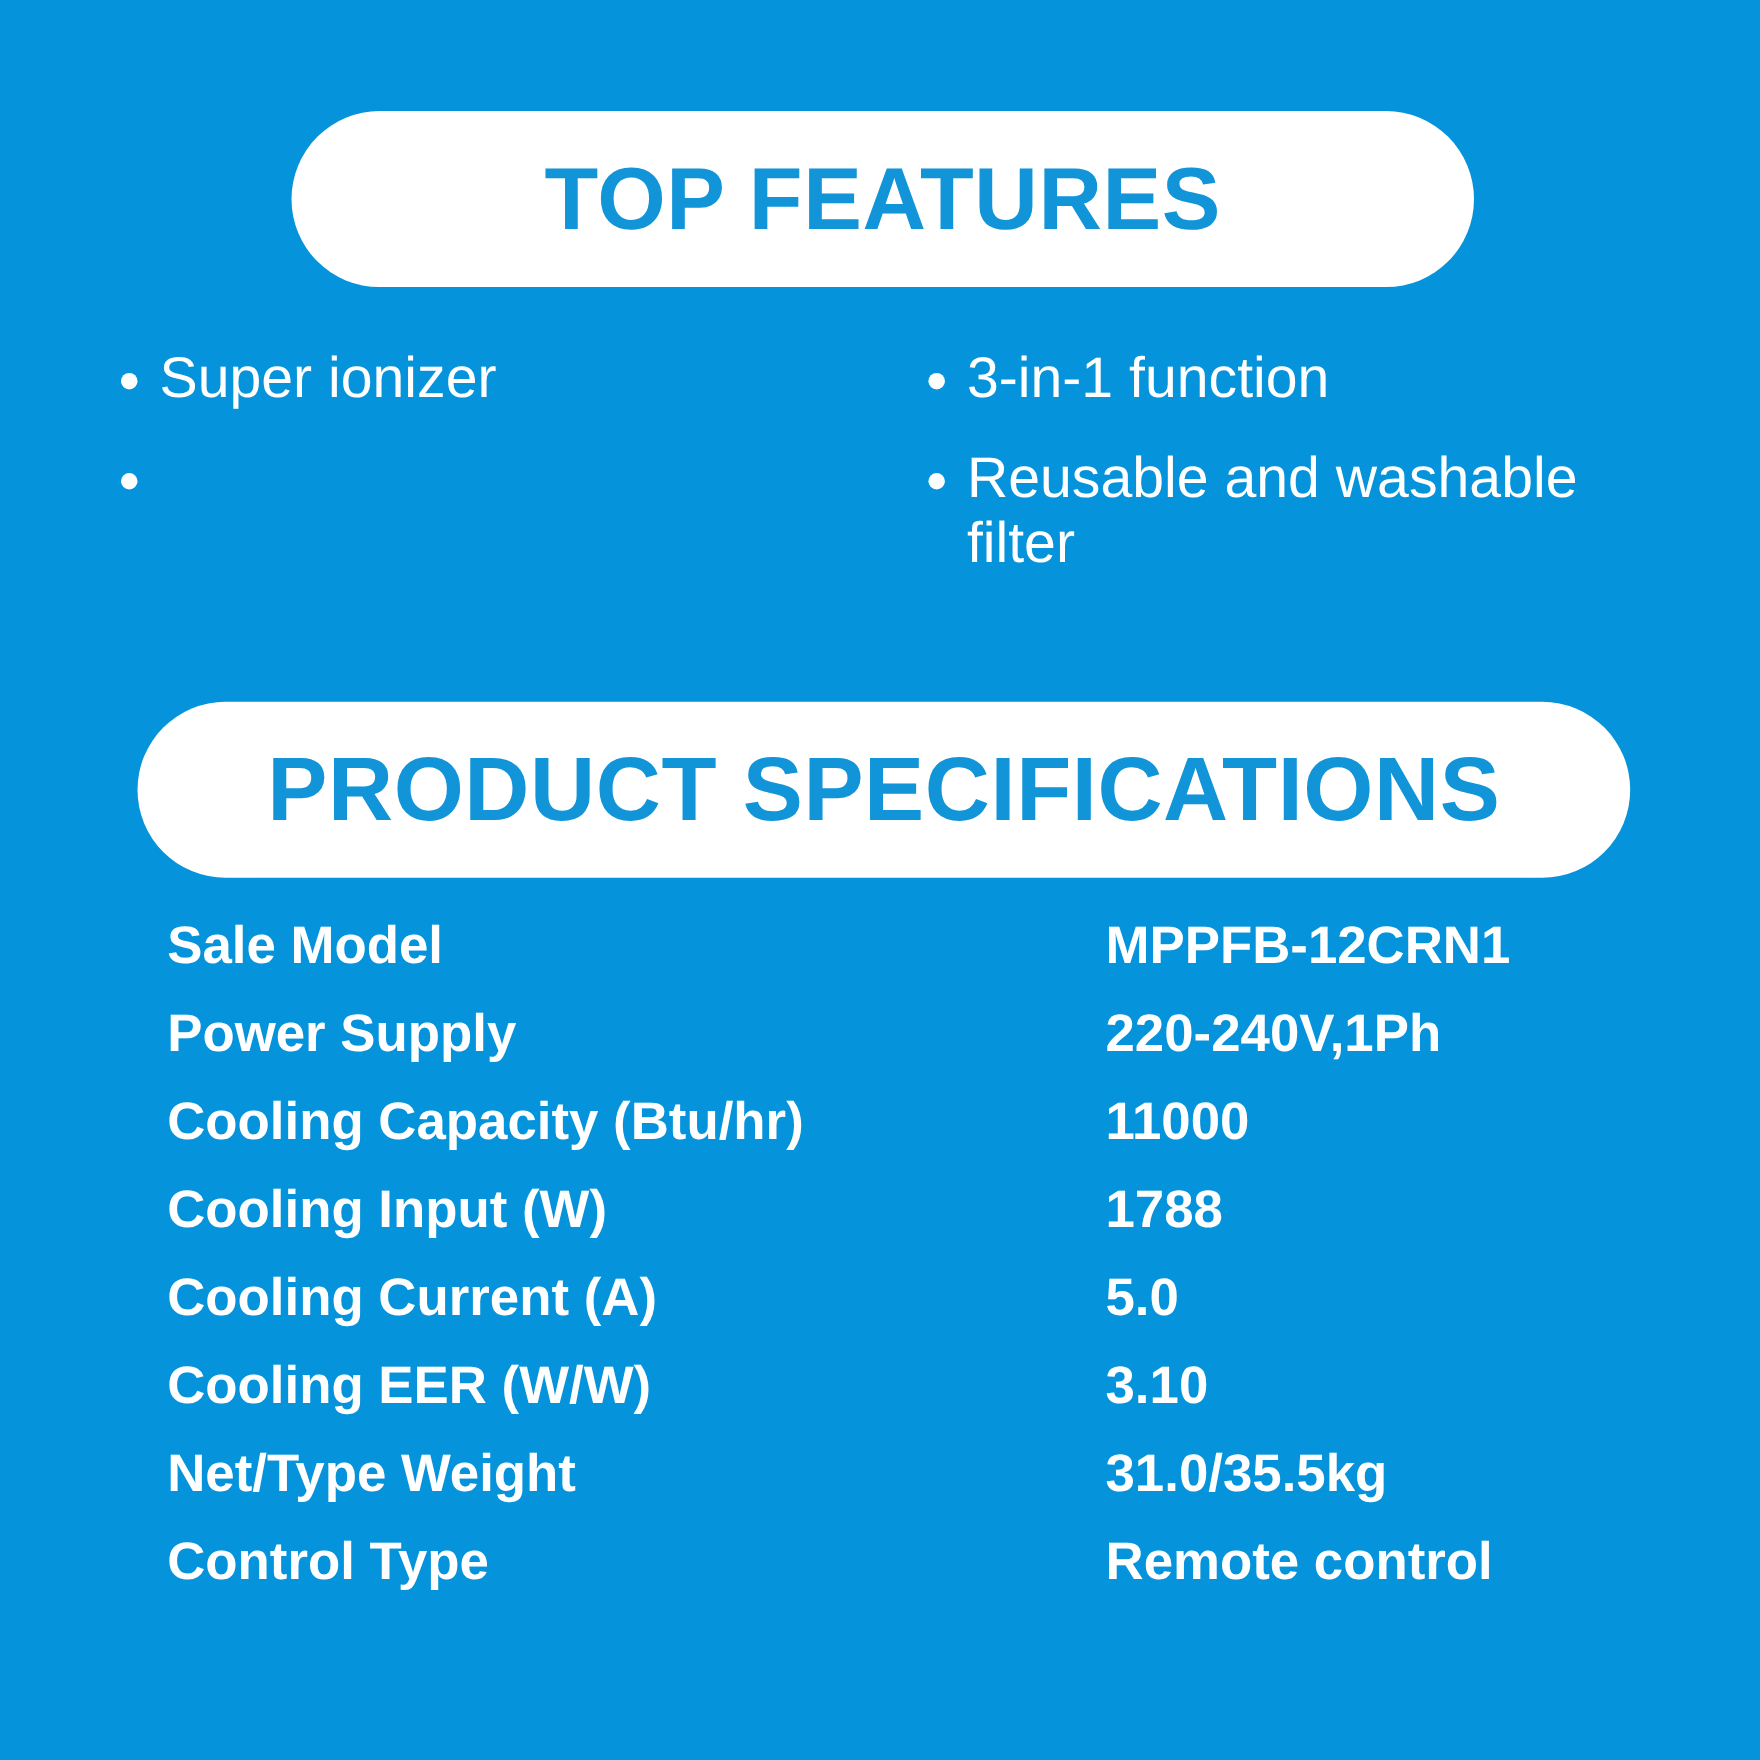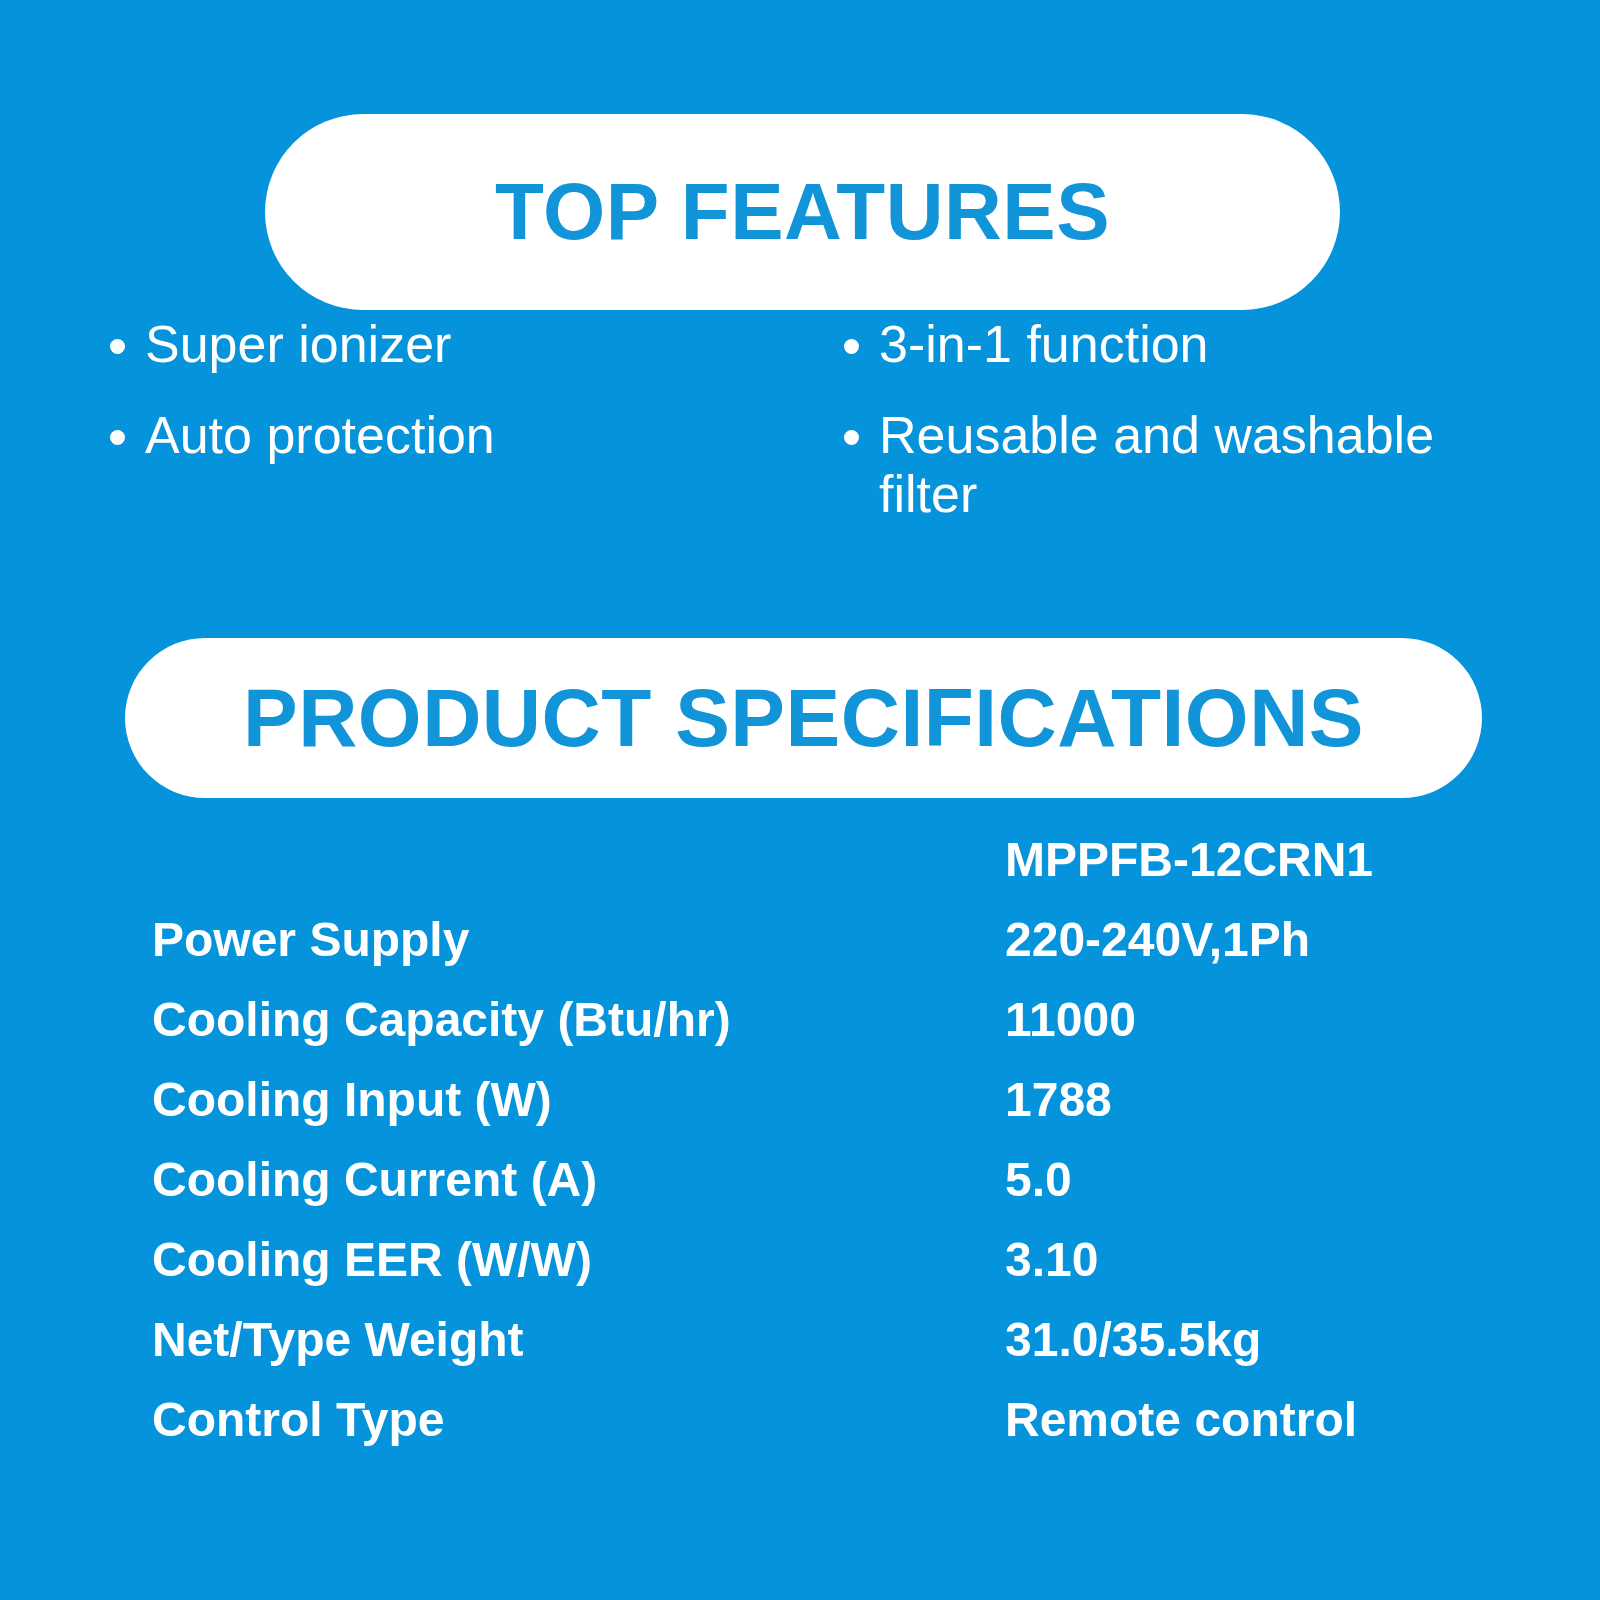--- a/index.html
+++ b/index.html
@@ -28,23 +28,23 @@
   .pill-text {
     color: #1195d8;
     font-weight: bold;
     letter-spacing: 0.5px;
     line-height: 1;
     white-space: nowrap;
   }
 
   #pill-top-features {
     left: 265px;
-    top: 114px;
+    top: 101px;
     width: 1075px;
-    height: 196px;
+    height: 160px;
   }
   #pill-top-features .pill-text { font-size: 80px; }
 
   #pill-product-specs {
     left: 125px;
     top: 638px;
     width: 1357px;
     height: 160px;
     text-align: center;
   }
@@ -128,21 +128,20 @@
 
 <div class="features">
 
   <div class="feature-col left">
     <div class="feature-item">
       <span class="feature-bullet"></span>
       <span class="feature-label">Super ionizer</span>
     </div>
     <div class="feature-item">
       <span class="feature-bullet"></span>
-      <span class="feature-label">Auto protection</span>
     </div>
   </div>
 
   <div class="feature-col right">
     <div class="feature-item">
       <span class="feature-bullet"></span>
       <span class="feature-label">3-in-1 function</span>
     </div>
     <div class="feature-item">
       <span class="feature-bullet"></span>
@@ -152,20 +151,21 @@
 
 </div>
 
 <div class="pill" id="pill-product-specs">
   <span class="pill-text">PRODUCT SPECIFICATIONS</span>
 </div>
 
 <div class="specs">
 
   <div class="spec-row">
+    <span class="spec-label">Sale Model</span>
     <span class="spec-value">MPPFB-12CRN1</span>
   </div>
 
   <div class="spec-row">
     <span class="spec-label">Power Supply</span>
     <span class="spec-value">220-240V,1Ph</span>
   </div>
 
   <div class="spec-row">
     <span class="spec-label">Cooling Capacity (Btu/hr)</span>

